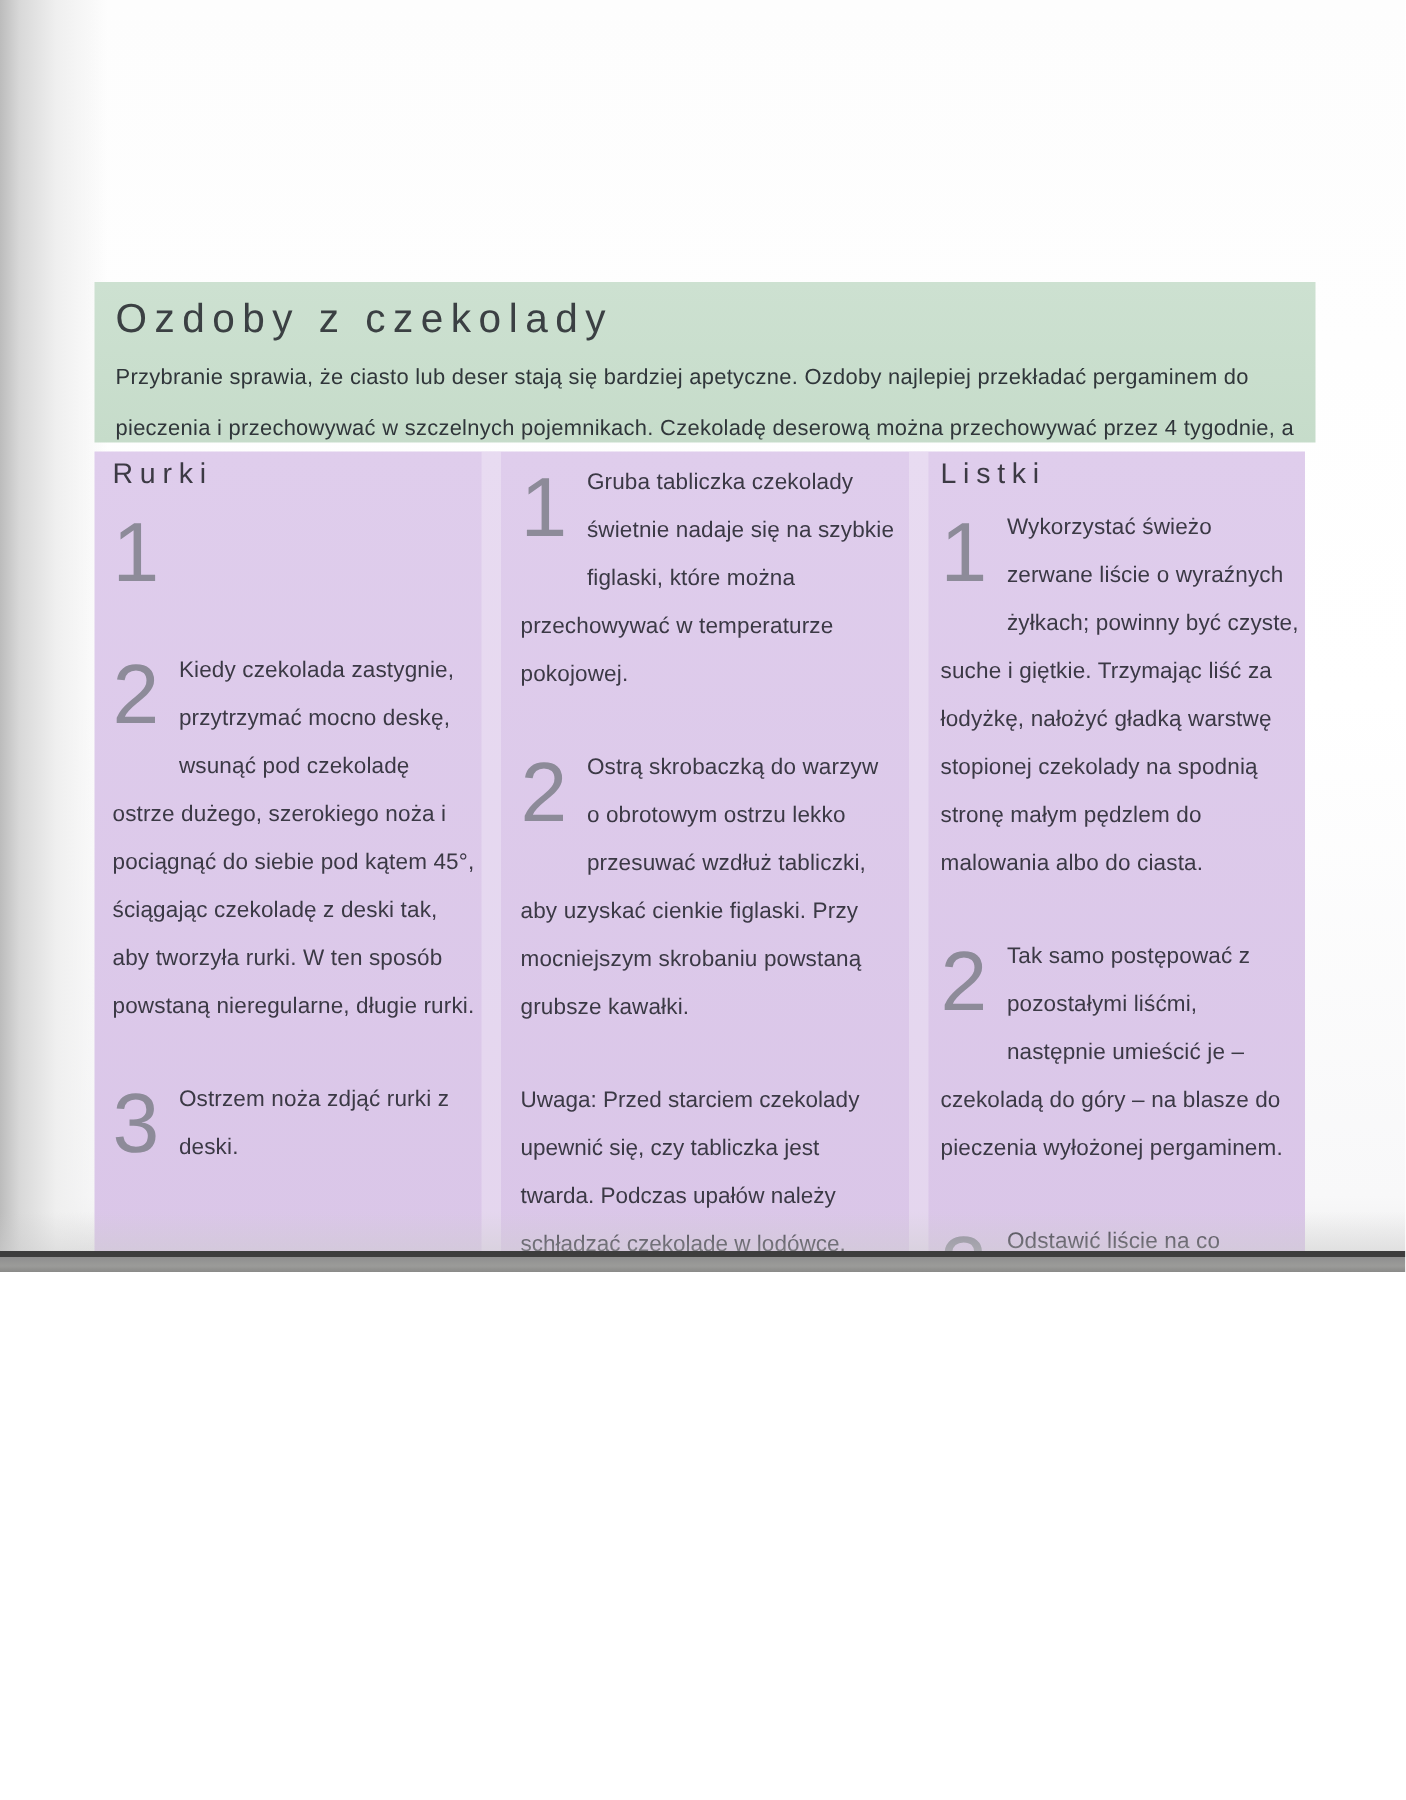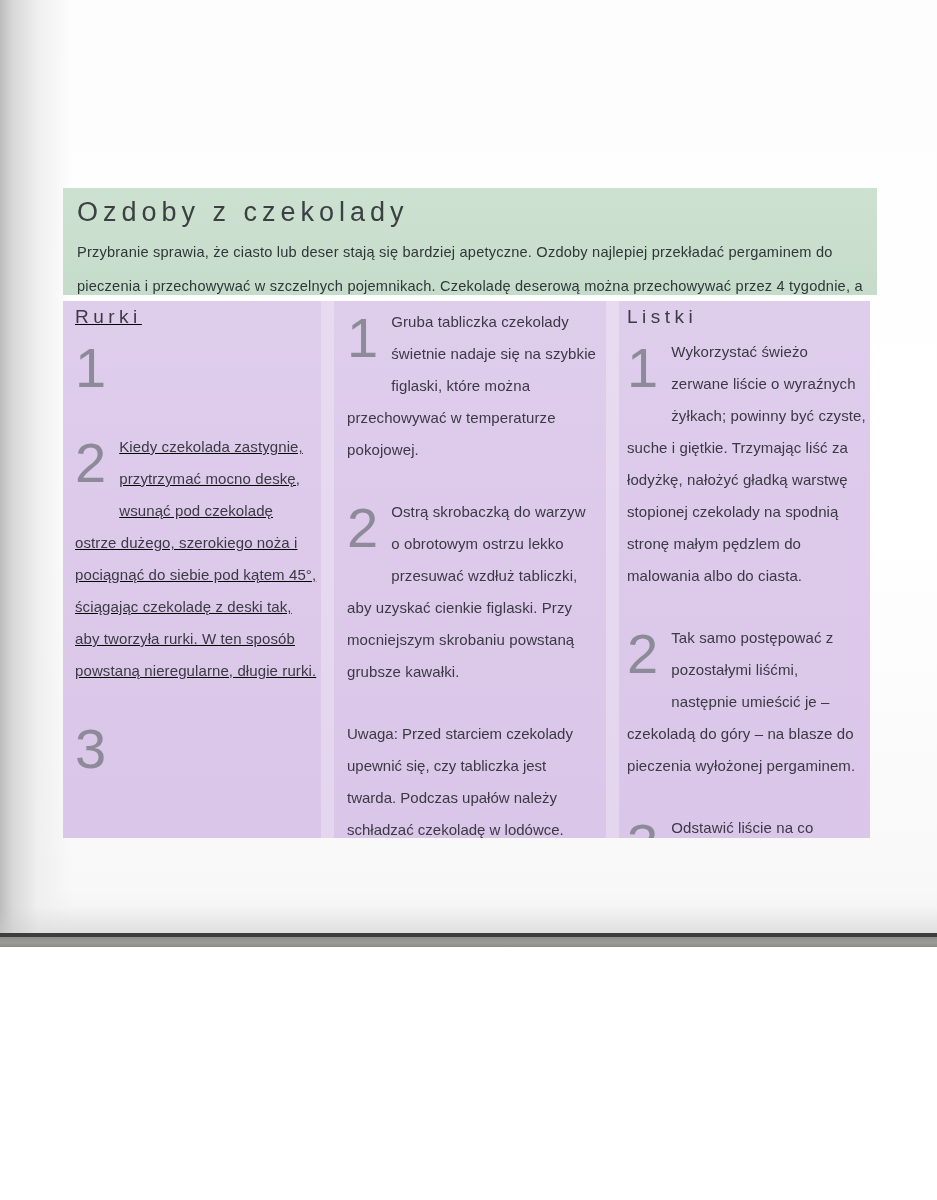--- a/index.html
+++ b/index.html
@@ -1,20 +1,20 @@
 <!DOCTYPE html>
 <html><head>
 <meta charset="utf-8">
 <style>
   * { box-sizing: border-box; }
   html, body { margin: 0; padding: 0; background: #ffffff; }
   .page {
     position: relative;
     width: 937px;
-    height: 947px;
+    height: 848px;
     overflow: hidden;
     background: linear-gradient(180deg, #fdfdfd 0%, #ffffff 55%, #f8f8f9 94%, #efefef 99%);
     font-family: "Liberation Sans", "DejaVu Sans", sans-serif;
   }
   .left-shadow {
     position: absolute;
     left: 0; top: 0; bottom: 14px;
     width: 72px;
     background: linear-gradient(to right, #bcbcbc 0%, #d8d8d8 18%, #efefef 52%, rgba(255,255,255,0) 100%);
     pointer-events: none;
@@ -54,21 +54,21 @@
     top: 0; bottom: 0;
     width: 13px;
     background: rgba(255,255,255,0.28);
   }
   .gutter.g1 { left: 258px; }
   .gutter.g2 { left: 543px; }
   .col {
     position: absolute;
     top: 5px;
   }
-  .col.c1 { left: 12px;  width: 242px; text-decoration: underline; }
+  .col.c1 { left: 12px;  width: 242px; }
   .col.c2 { left: 284px; width: 250px; }
   .col.c3 { left: 564px; width: 240px; }
   .col-heading {
     margin: 0 0 8px 0;
     font-size: 19px;
     font-weight: 400;
     letter-spacing: 4.5px;
     color: #3c3a44;
   }
   .step {
@@ -147,21 +147,21 @@
 
     <div class="col c1">
       <h2 class="col-heading">Rurki</h2>
       <p class="step">
         <span class="num">1</span>
       </p>
       <p class="step">
         <span class="num">2</span><span>Kiedy czekolada zastygnie, przytrzymać mocno deskę, wsunąć pod czekoladę ostrze dużego, szerokiego noża i pociągnąć do siebie pod kątem 45°, ściągając czekoladę z deski tak, aby tworzyła rurki. W ten sposób powstaną nieregularne, długie rurki.</span>
       </p>
       <p class="step">
-        <span class="num">3</span>
+        <span class="num">3</span><span>Ostrzem noża zdjąć rurki z deski.</span>
       </p>
     </div>
 
     <div class="col c2">
       <p class="step">
         <span class="num">1</span><span>Gruba tabliczka czekolady świetnie nadaje się na szybkie figlaski, które można przechowywać w temperaturze pokojowej.</span>
       </p>
       <p class="step">
         <span class="num">2</span><span>Ostrą skrobaczką do warzyw o obrotowym ostrzu lekko przesuwać wzdłuż tabliczki, aby uzyskać cienkie figlaski. Przy mocniejszym skrobaniu powstaną grubsze kawałki.</span>
       </p>

